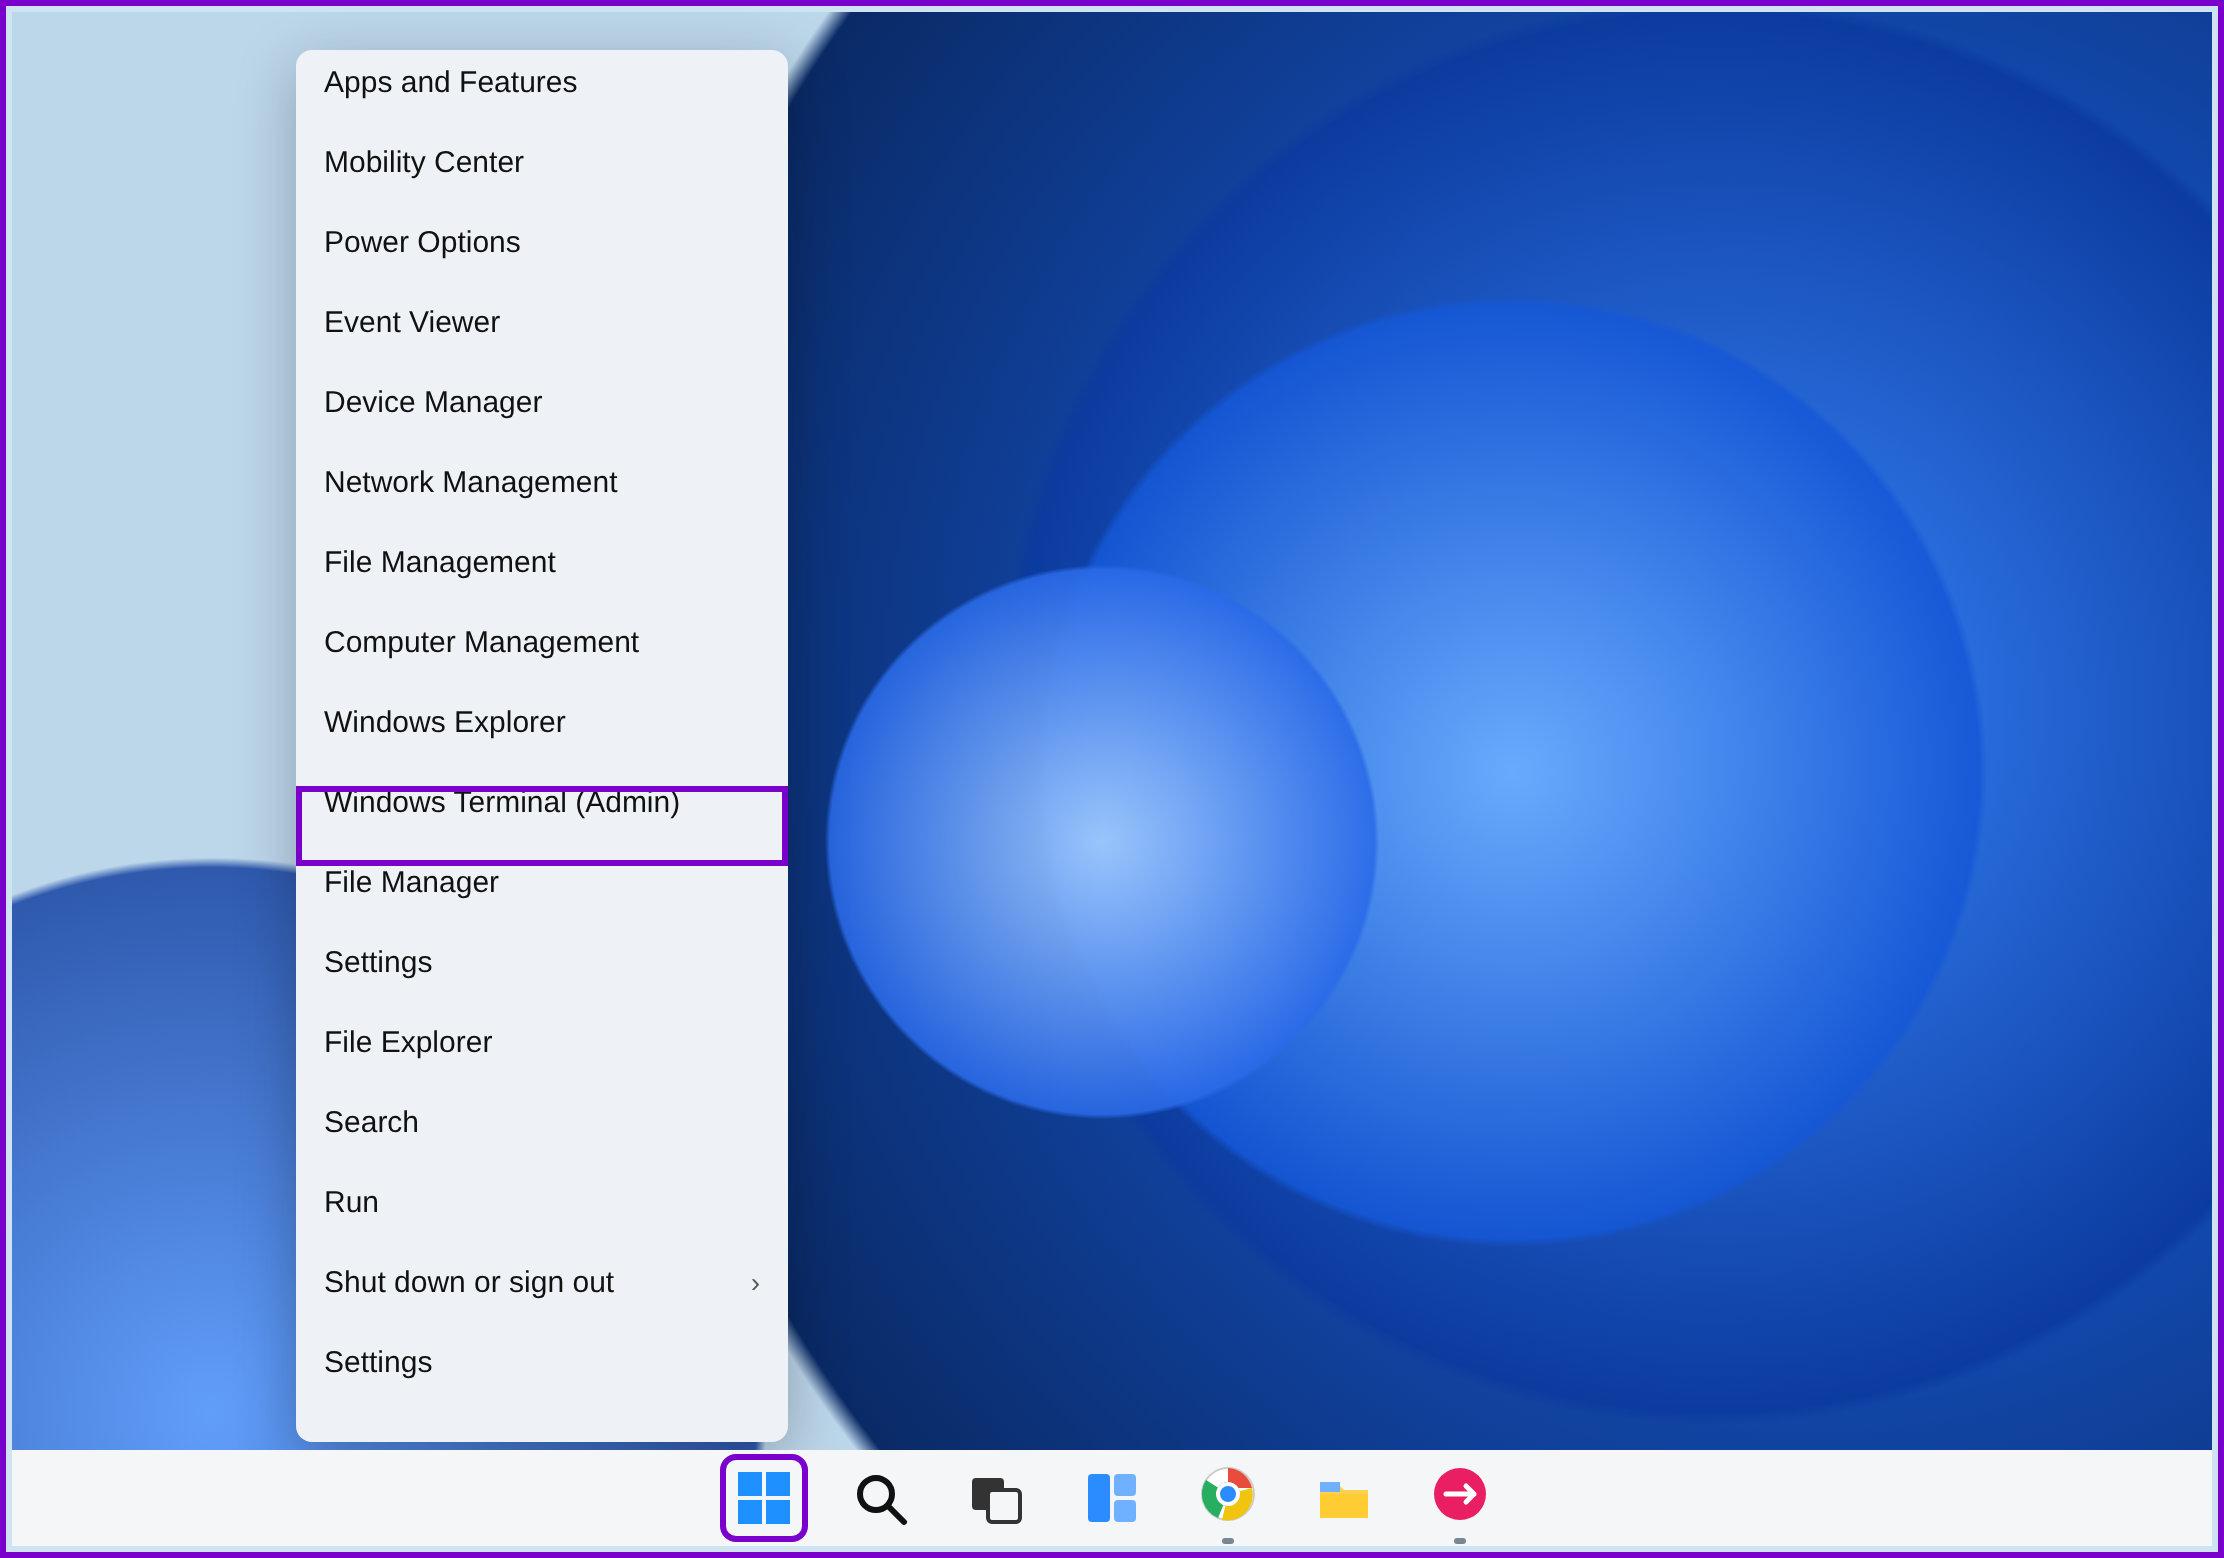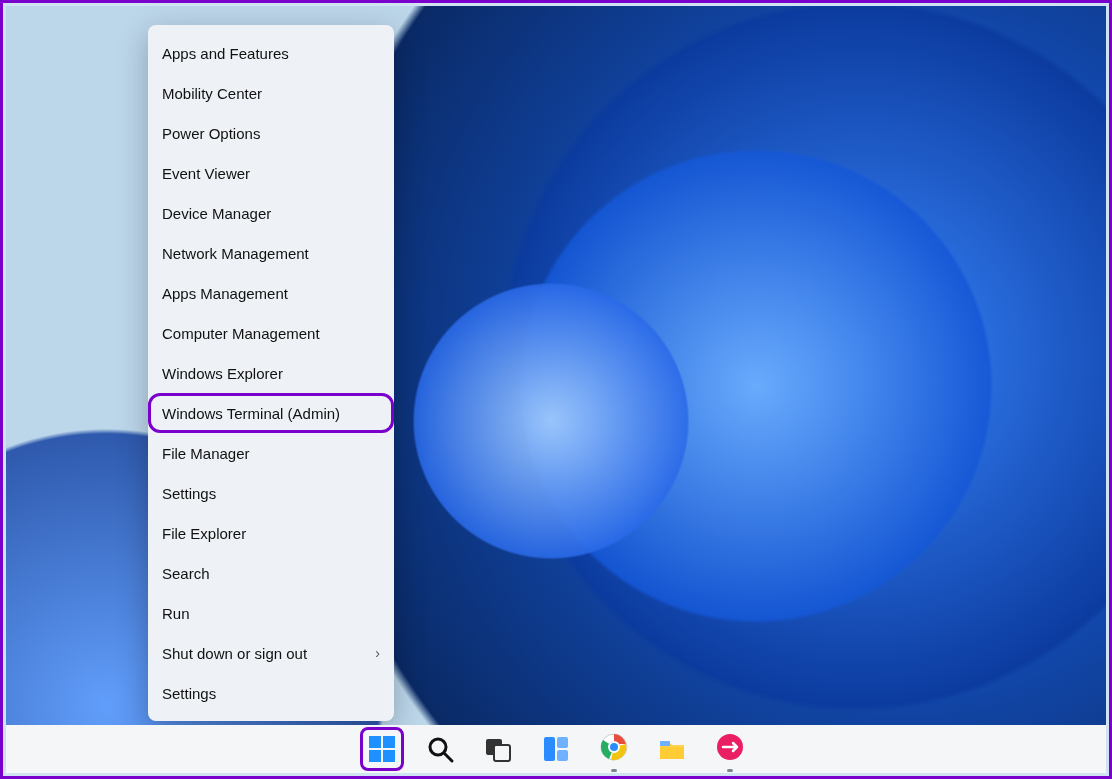--- a/index.html
+++ b/index.html
@@ -7,22 +7,22 @@
   
   .wallpaper{position:absolute;inset:3px 3px 48px 3px;overflow:hidden;background:radial-gradient(circle at 80% 40%,#0a2a66 0%,#0a2a66 10%,transparent 11%),#bcd6ea;}
   .swirl{position:absolute;border-radius:50%;}
   .s1{width:1400px;height:1400px;right:-500px;top:-350px;background:radial-gradient(circle at 50% 50%,#1b6bff 0%,#0a2a66 60%,transparent 61%);}
   .s2{width:900px;height:900px;right:-200px;top:-100px;background:radial-gradient(circle at 50% 50%,#3d8bff 0%,#0b3a9e 55%,transparent 56%);opacity:.9;}
   .s3{width:600px;height:600px;right:50px;top:80px;background:radial-gradient(circle at 50% 50%,#6fb1ff 0%,#1557d6 55%,transparent 56%);opacity:.9;}
   .s4{width:350px;height:350px;right:380px;top:240px;background:radial-gradient(circle at 50% 50%,#a7d0ff 0%,#2a6ae8 55%,transparent 56%);opacity:.9;}
   .s5{width:700px;height:700px;left:-250px;top:350px;background:radial-gradient(circle at 50% 50%,#4a90ff 0%,#0b3a9e 55%,transparent 56%);opacity:.8;}
   
   .ctxmenu{position:absolute;left:145px;top:22px;width:246px;background:#eef2f6;border-radius:8px;box-shadow:0 8px 30px rgba(0,0,0,.25);padding:8px 0;}
-  .ctxitem{display:flex;align-items:center;justify-content:space-between;height:40px;padding:0 14px;font-size:15px;color:#111;cursor:default;}
-  .ctxitem.highlighted{outline:3px solid #7a00cc;outline-offset:-3px;border-radius:12px;}
+  .ctxitem{display:flex;justify-content:space-between;height:40px;padding:0 14px;font-size:15px;color:#111;cursor:default;}
+  .ctxitem.highlighted{outline:3px solid #7a00cc;outline-offset:-3px;border-radius:0;}
   .chev{color:#555;font-size:14px;}
   
   .taskbar{position:absolute;left:3px;right:3px;bottom:3px;height:48px;background:#f4f6f8;display:flex;align-items:center;justify-content:center;gap:18px;}
   .tbtn{width:40px;height:40px;border-radius:6px;display:flex;align-items:center;justify-content:center;}
   .tbtn.start{outline:3px solid #7a00cc;outline-offset:-1px;border-radius:6px;}
   .icon svg{display:block;}
   .running-dot{width:6px;height:3px;background:#7a8793;border-radius:2px;margin-top:2px;}
   .tbtn-wrap{display:flex;flex-direction:column;align-items:center;}
 </style>
 </head>
@@ -50,21 +50,21 @@
       <div class="ctxitem">
         <span>Event Viewer</span>
       </div>
       <div class="ctxitem">
         <span>Device Manager</span>
       </div>
       <div class="ctxitem">
         <span>Network Management</span>
       </div>
       <div class="ctxitem">
-        <span>Apps Management</span>
+        <span>File Management</span>
       </div>
       <div class="ctxitem">
         <span>Computer Management</span>
       </div>
       <div class="ctxitem">
         <span>Windows Explorer</span>
       </div>
       <div class="ctxitem highlighted">
         <span>Windows Terminal (Admin)</span>
       </div>

